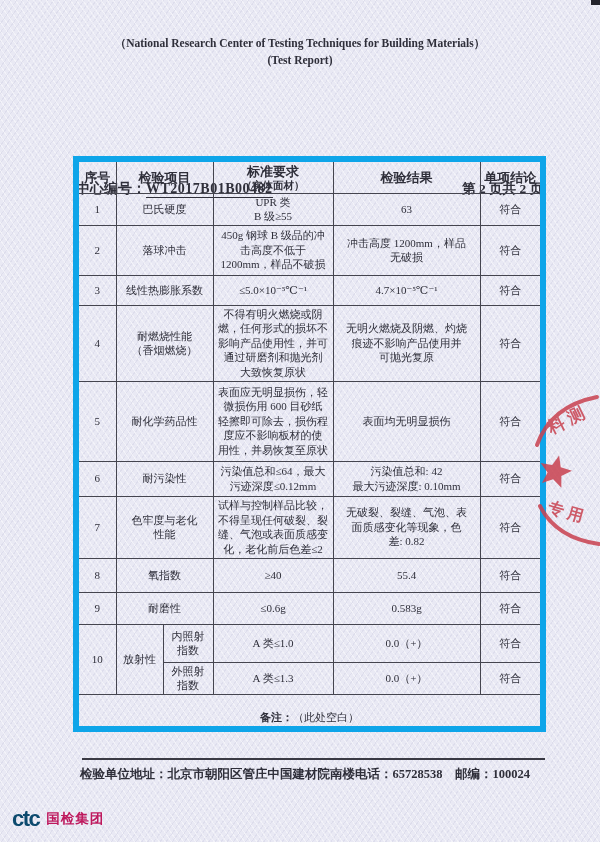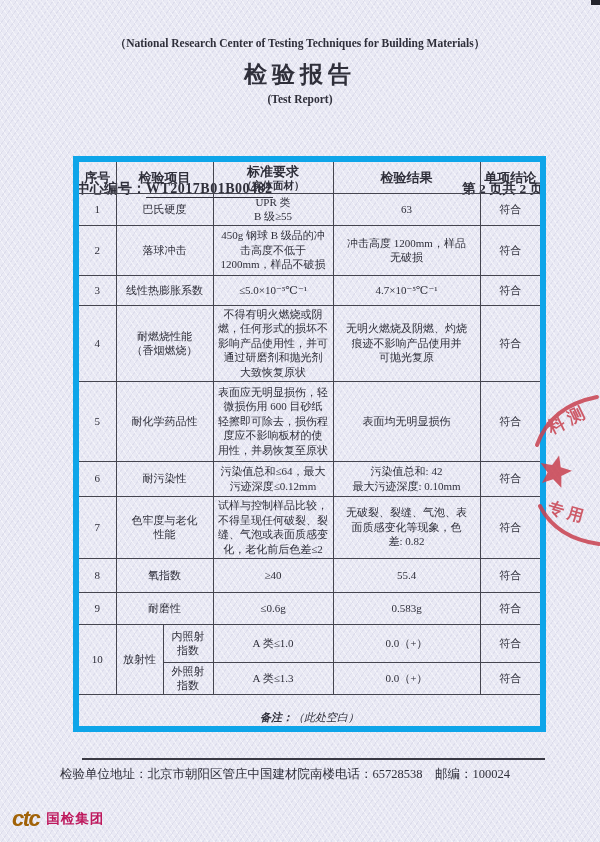--- a/index.html
+++ b/index.html
@@ -38,42 +38,41 @@
   table.report th{font-size:13px;font-weight:bold;white-space:normal;}
   th .hdr-sub{display:block;font-size:10.5px;font-weight:bold;line-height:1.1;}
   td.num{font-size:13px;font-weight:bold;}
   td.item{font-size:12px;}
   td.concl{font-size:11.5px;}
   td.remark-cell{text-align:left;font-size:12.5px;padding:6px 8px;white-space:normal;}
   .remark-label{font-weight:bold;}
   tr.hdr{height:30px;} tr.r1{height:32px;} tr.r2{height:50px;} tr.r3{height:30px;}
   tr.r4{height:76px;} tr.r5{height:80px;} tr.r6{height:35px;} tr.r7{height:62px;}
   tr.r8{height:34px;} tr.r9{height:32px;} tr.r10a{height:38px;} tr.r10b{height:30px;padding-left:12px;}
-  tr.rmk{height:34px;font-style:italic;}
+  tr.rmk{height:34px;}
   .footer-rule{position:absolute;top:758px;left:82px;width:463px;border-top:2px solid #3a3a44;}
-  .footer-address{position:absolute;top:766px;left:60px;width:490px;font-size:12.5px;font-weight:normal;}
+  .footer-address{position:absolute;top:766px;left:60px;width:490px;text-align:center;font-size:12.5px;font-weight:bold;}
   .logo{position:absolute;top:808px;left:12px;display:flex;align-items:center;}
   .logo-ctc{
     font-family:"Liberation Sans","DejaVu Sans",sans-serif;
-    font-size:22px;font-weight:800;font-style:italic;letter-spacing:-1.5px;
-    color:#a16207;line-height:1;
+    font-size:22px;font-weight:800;letter-spacing:-1.5px;
+    color:#0c4a6e;line-height:1;
   }
   .logo-name{font-size:13.5px;font-weight:bold;color:#be185d;margin-left:7px;letter-spacing:1px;}
   .stamp{position:absolute;top:390px;left:525px;width:75px;height:168px;overflow:hidden;opacity:.85;}
   .stamp svg{display:block;}
   .stamp text{font-family:"Liberation Serif","DejaVu Serif",serif;font-weight:bold;}
 </style>
 </head>
 <body>
 
 <div class="corner-mark"></div>
 
 <header>
   <div class="org-en">（National Research Center of Testing Techniques for Building Materials）</div>
-  <div class="title-cn">检验报告</div>
   <div class="title-en">(Test Report)</div>
 </header>
 
 <div class="report-meta">
   <div>
     <span class="report-no-label">中心编号：</span><span class="report-no">WT2017B01B00482</span>
   </div>
   <div class="page-info">第 2 页共 2 页</div>
 </div>
 

